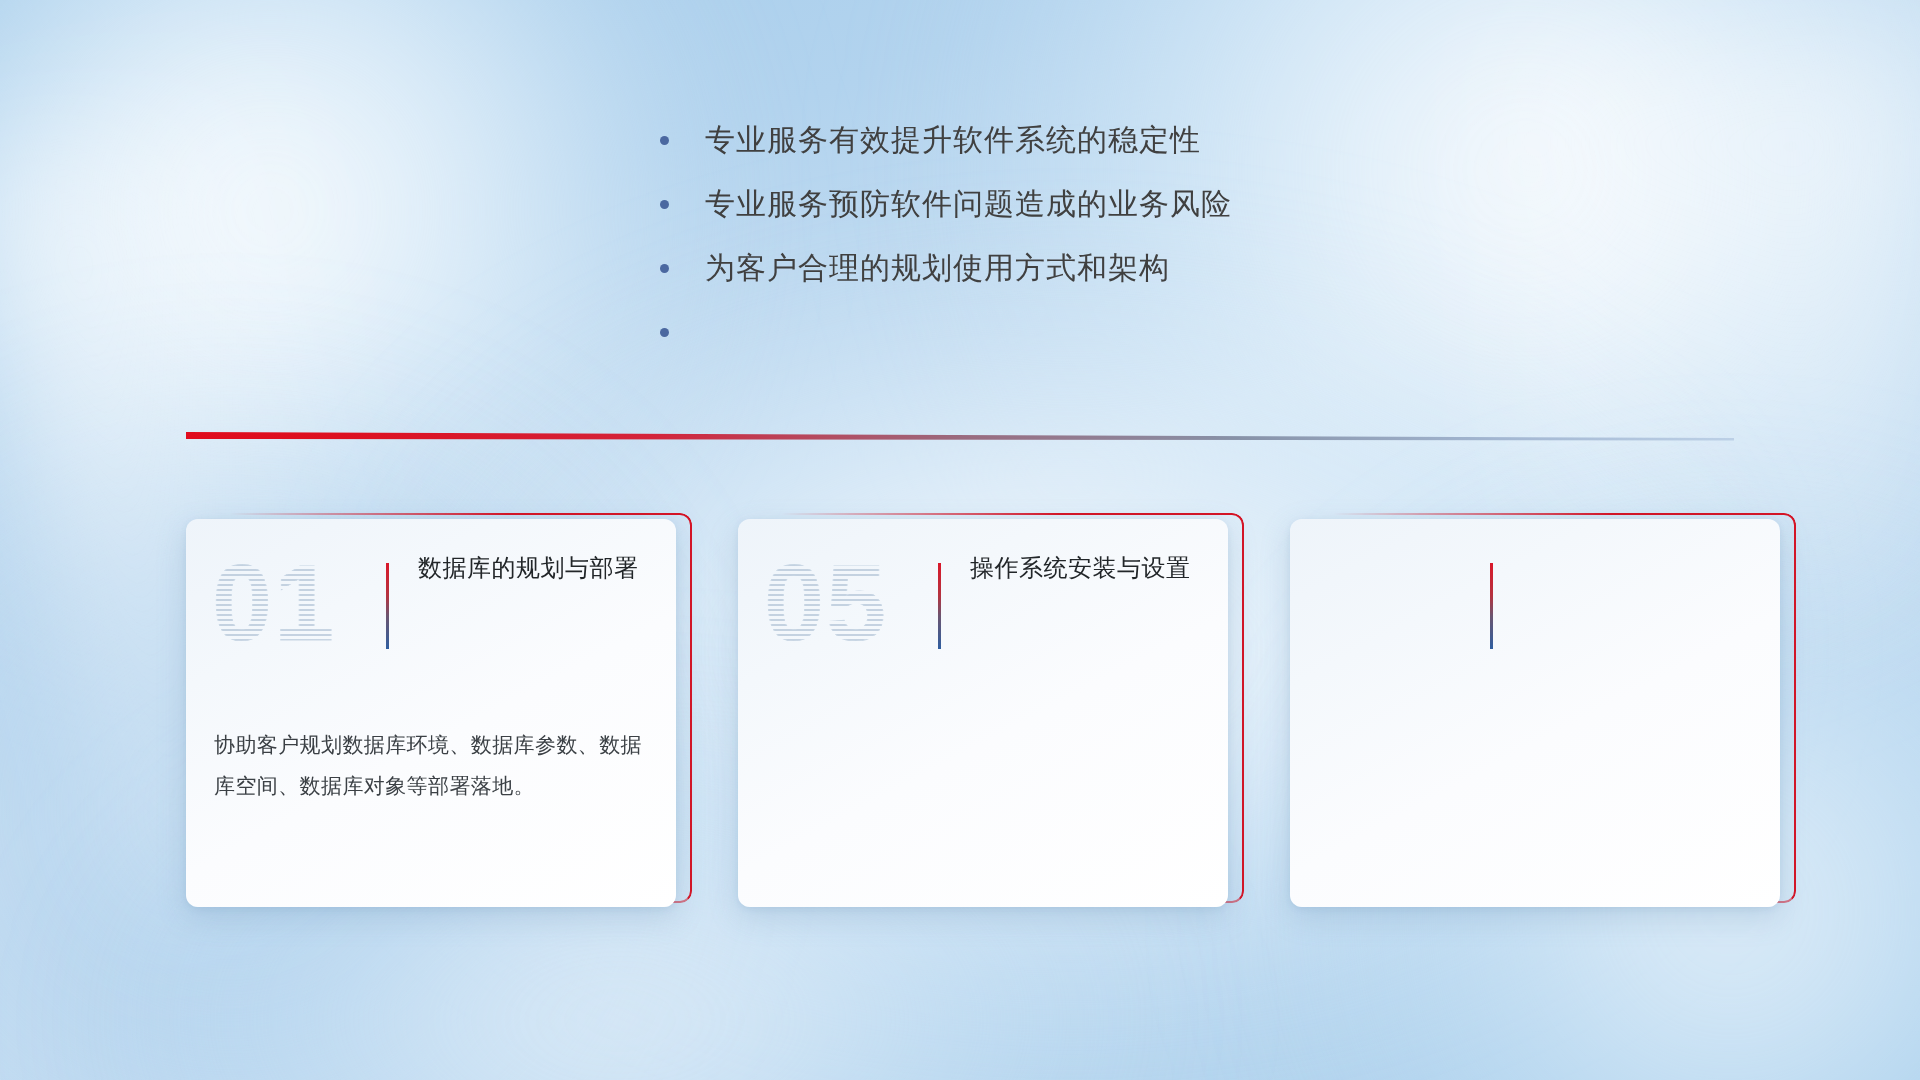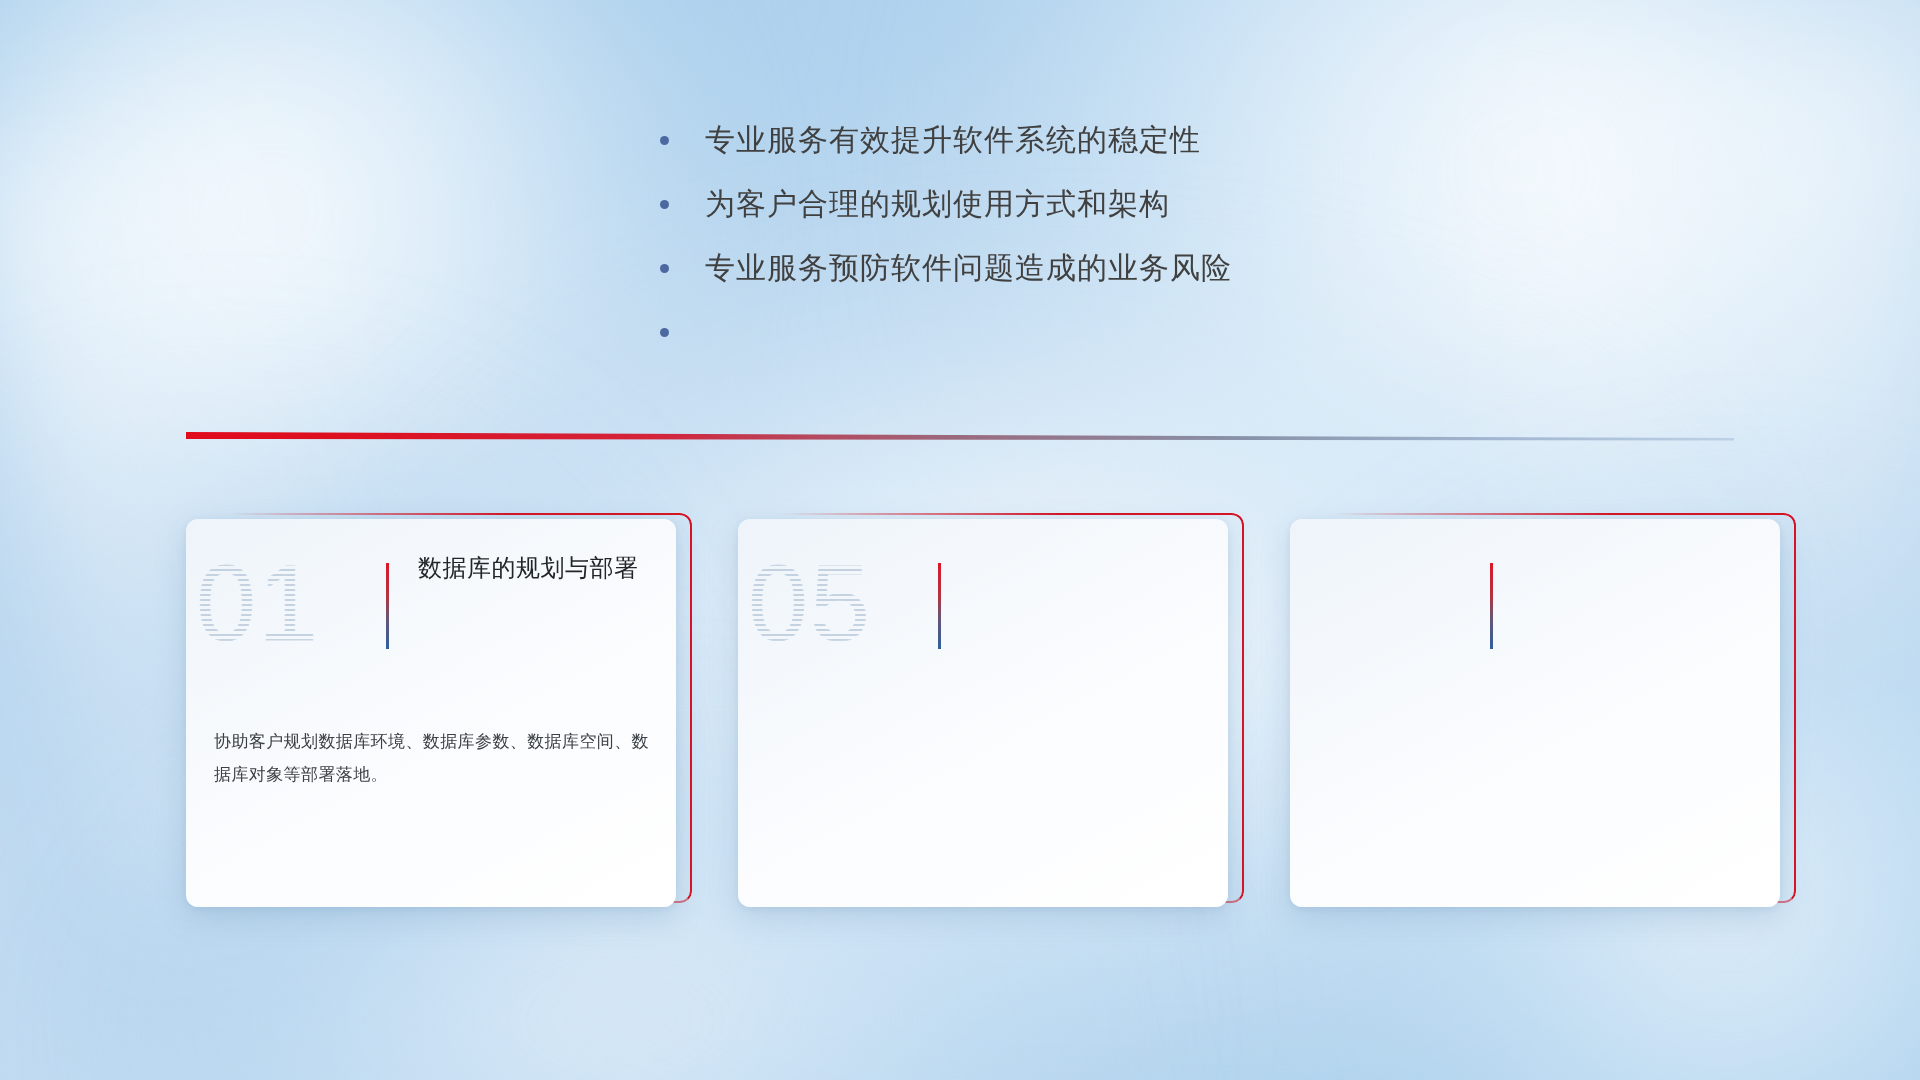--- a/index.html
+++ b/index.html
@@ -84,22 +84,22 @@
     position:absolute; left:0; top:0; width:490px; height:388px;
     border-radius:12px;
     background:linear-gradient(152deg,#eef4fa 0%,#f4f8fc 26%,#fbfcfe 55%,#ffffff 100%);
     box-shadow:0 10px 30px rgba(90,130,175,.22), 0 2px 6px rgba(90,130,175,.12);
     overflow:hidden;
   }
   .card-head{
     position:relative; height:200px;
   }
   .ghost-num{
-    position:absolute; left:10px; top:30px;
-    font-size:108px; font-weight:400; letter-spacing:2px;
+    position:absolute; left:26px; top:30px;
+    font-size:108px; font-weight:700; letter-spacing:2px;
     line-height:1;
     font-family:"Liberation Sans", sans-serif;
     color:#9fb4cb;
     opacity:.55;
     -webkit-mask-image:repeating-linear-gradient(to bottom,#000 0px,#000 2px,rgba(0,0,0,0) 2px,rgba(0,0,0,0) 5px);
             mask-image:repeating-linear-gradient(to bottom,#000 0px,#000 2px,rgba(0,0,0,0) 2px,rgba(0,0,0,0) 5px);
     -webkit-text-stroke:1px #a9bed3;
     user-select:none;
   }
   .accent-bar{
@@ -108,21 +108,21 @@
     background:linear-gradient(to bottom,#d9182a 0%,#b5323f 38%,#6a5570 62%,#2f5ea0 100%);
   }
   .card-title{
     position:absolute; left:232px; top:32px; right:18px;
     font-size:24px; line-height:1.38;
     color:#222629;
     letter-spacing:.5px;
   }
   .card-text{
     position:absolute; left:28px; right:26px; top:206px;
-    font-size:17px; line-height:1.95;
+    font-size:21px; line-height:1.95;
     color:#3b4045;
     letter-spacing:.4px;
   }
 </style>
 </head>
 <body>
 
 <div id="bg">
   <div class="bg-base"></div>
   <div class="bloom bloom-1"></div>
@@ -135,25 +135,25 @@
   <div class="streak streak-b"></div>
 </div>
 
 <div id="bullets">
   <div class="bullet-row">
     <span class="bullet-dot"></span>
     <span>专业服务有效提升软件系统的稳定性</span>
   </div>
   <div class="bullet-row">
     <span class="bullet-dot"></span>
+    <span>专业服务预防软件问题造成的业务风险</span>
+  </div>
+  <div class="bullet-row">
+    <span class="bullet-dot"></span>
     <span>为客户合理的规划使用方式和架构</span>
-  </div>
-  <div class="bullet-row">
-    <span class="bullet-dot"></span>
-    <span>专业服务预防软件问题造成的业务风险</span>
   </div>
   <div class="bullet-row">
     <span class="bullet-dot"></span>
   </div>
 </div>
 
 <div id="divider">
   <svg viewBox="0 0 1548 26" preserveAspectRatio="none">
     <defs>
       <linearGradient id="dgrad" x1="0" y1="0" x2="1" y2="0">
@@ -183,20 +183,21 @@
       <div class="card-text">协助客户规划数据库环境、数据库参数、数据库空间、数据库对象等部署落地。</div>
     </div>
   </div>
 
   <div class="card">
     <div class="card-accent"></div>
     <div class="card-body">
       <div class="card-head">
         <div class="ghost-num">05</div>
         <div class="accent-bar"></div>
+        <div class="card-title">操作系统安装与设置</div>
       </div>
     </div>
   </div>
 
   <div class="card">
     <div class="card-accent"></div>
     <div class="card-body">
       <div class="card-head">
         <div class="accent-bar"></div>
       </div>

